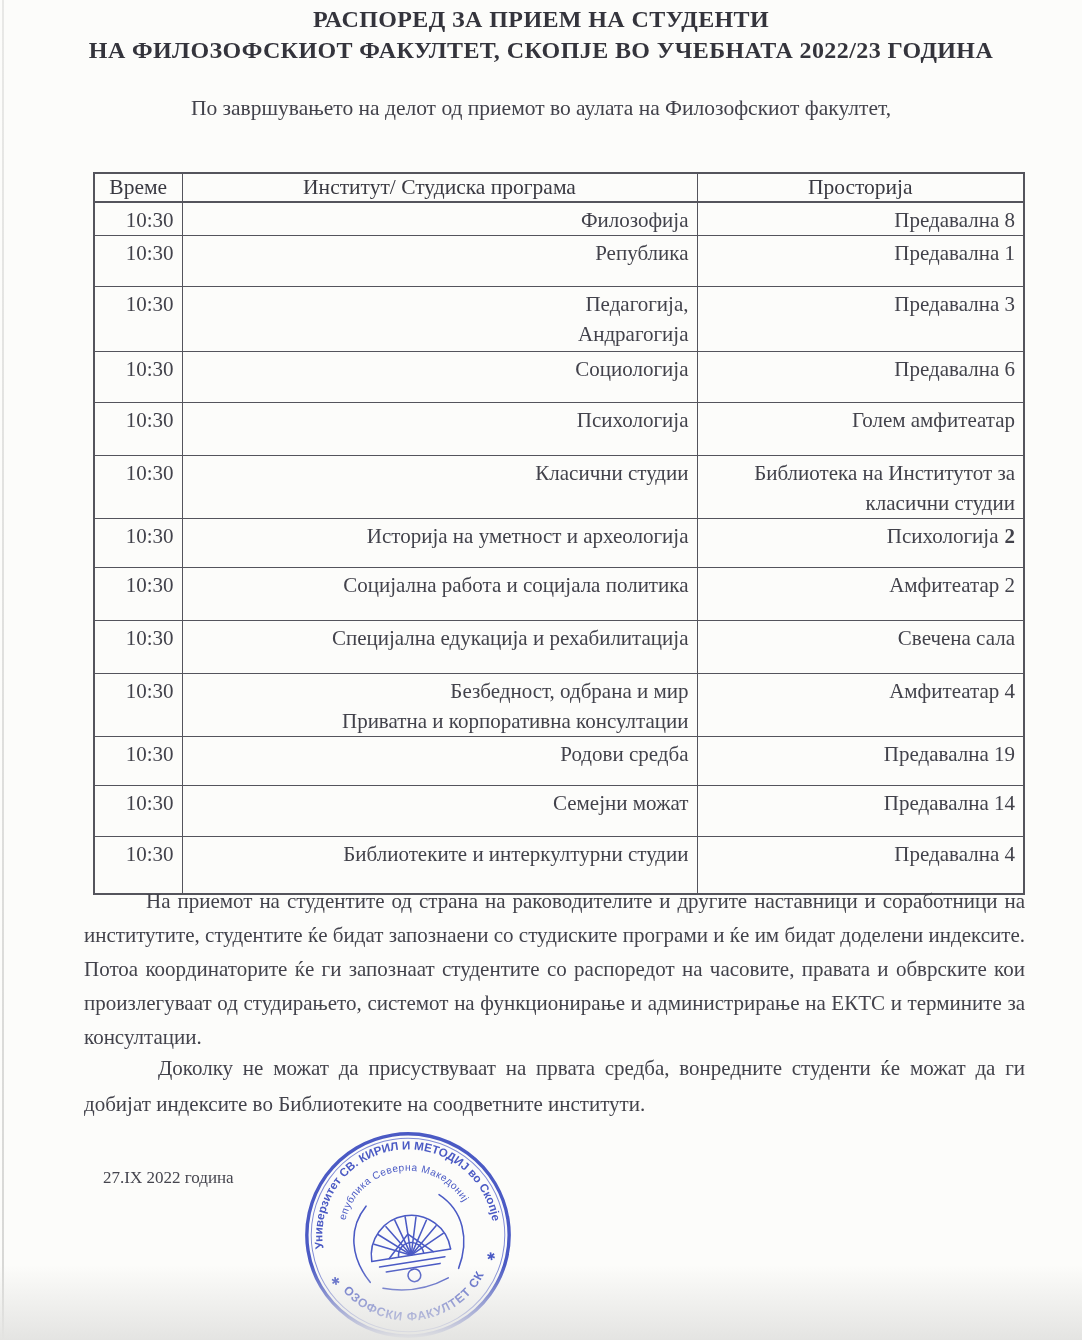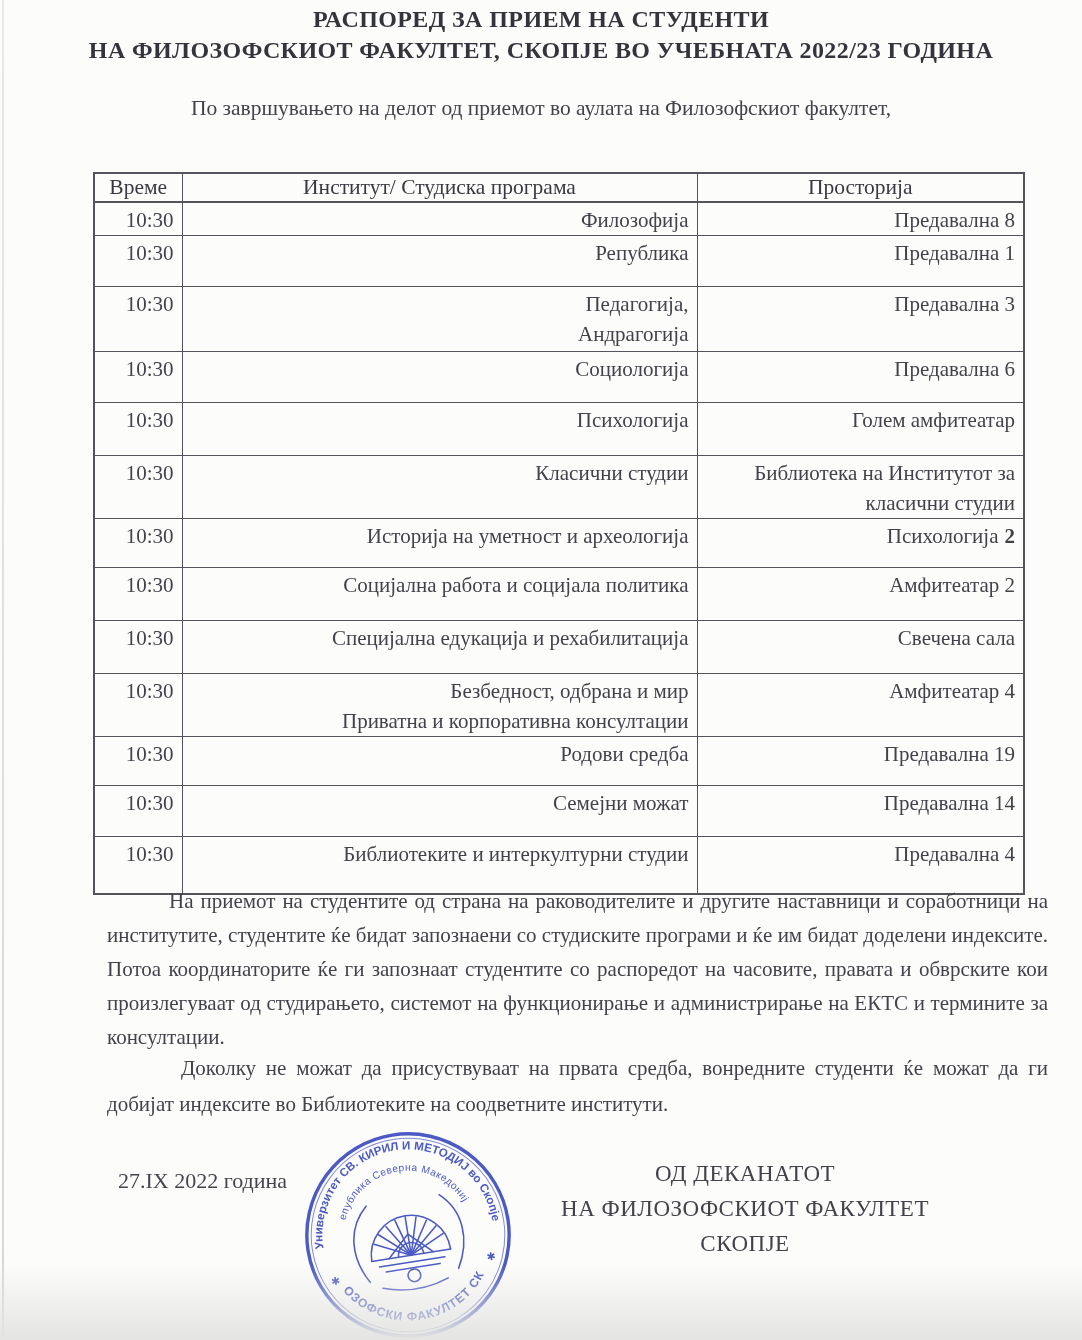--- a/index.html
+++ b/index.html
@@ -95,34 +95,34 @@
   tbody tr:nth-child(8)  td { height: 50px; }
   tbody tr:nth-child(9)  td { height: 50px; }
   tbody tr:nth-child(10) td { height: 60px; }
   tbody tr:nth-child(11) td { height: 46px; }
   tbody tr:nth-child(12) td { height: 48px; }
   tbody tr:nth-child(13) td { height: 54px; }
   .bold-num { font-weight: bold; margin-left: 6px; }
 
   .body-par {
     position: absolute;
-    left: 107px;
+    left: 84px;
     width: 941px;
     margin: 0;
     font-size: 21px;
     text-align: justify;
     color: #42424b;
   }
   .p1 { top: 884px; line-height: 34px; text-indent: 62px; }
   .p2 { top: 1050px; line-height: 36px; text-indent: 74px; }
 
   .date-line {
     position: absolute;
-    left: 118px; top: 1168px;
-    font-size: 22px;
+    left: 103px; top: 1168px;
+    font-size: 17px;
     color: #45454e;
   }
   .signature {
     position: absolute;
     left: 540px; top: 1156px;
     width: 410px;
     text-align: center;
     font-size: 23px;
     line-height: 35px;
     letter-spacing: .5px;
@@ -239,25 +239,20 @@
         <td>Предавална 4</td>
       </tr>
     </tbody>
   </table>
 
   <p class="body-par p1">На приемот на студентите од страна на раководителите и другите наставници и соработници на институтите, студентите ќе бидат запознаени со студиските програми и ќе им бидат доделени индексите. Потоа координаторите ќе ги запознаат студентите со распоредот на часовите, правата и обврските кои произлегуваат од студирањето, системот на функционирање и администрирање на ЕКТС и термините за консултации.</p>
   <p class="body-par p2">Доколку не можат да присуствуваат на првата средба, вонредните студенти ќе можат да ги добијат индексите во Библиотеките на соодветните институти.</p>
 
   <div class="date-line">27.IX 2022 година</div>
 
-  <div class="signature">
-    <div>ОД ДЕКАНАТОТ</div>
-    <div>НА ФИЛОЗОФСКИОТ ФАКУЛТЕТ</div>
-    <div>СКОПЈЕ</div>
-  </div>
 
   <div class="stamp">
     <svg viewBox="0 0 220 220" width="214" height="214">
       <defs>
         <path id="arcOuterTop" d="M 27.3 140.1 A 88 88 0 1 1 192.7 140.1"></path>
         <path id="arcInnerTop" d="M 48 87.4 A 66 66 0 0 1 172 87.4"></path>
         <path id="arcBottom" d="M 37.9 160.5 A 88 88 0 0 0 182.1 160.5"></path>
       </defs>
       <circle cx="110" cy="110" r="104" fill="none" stroke="currentColor" stroke-width="3.5"></circle>
       <circle cx="110" cy="110" r="99.5" fill="none" stroke="currentColor" stroke-width="1" opacity="0.7"></circle>

